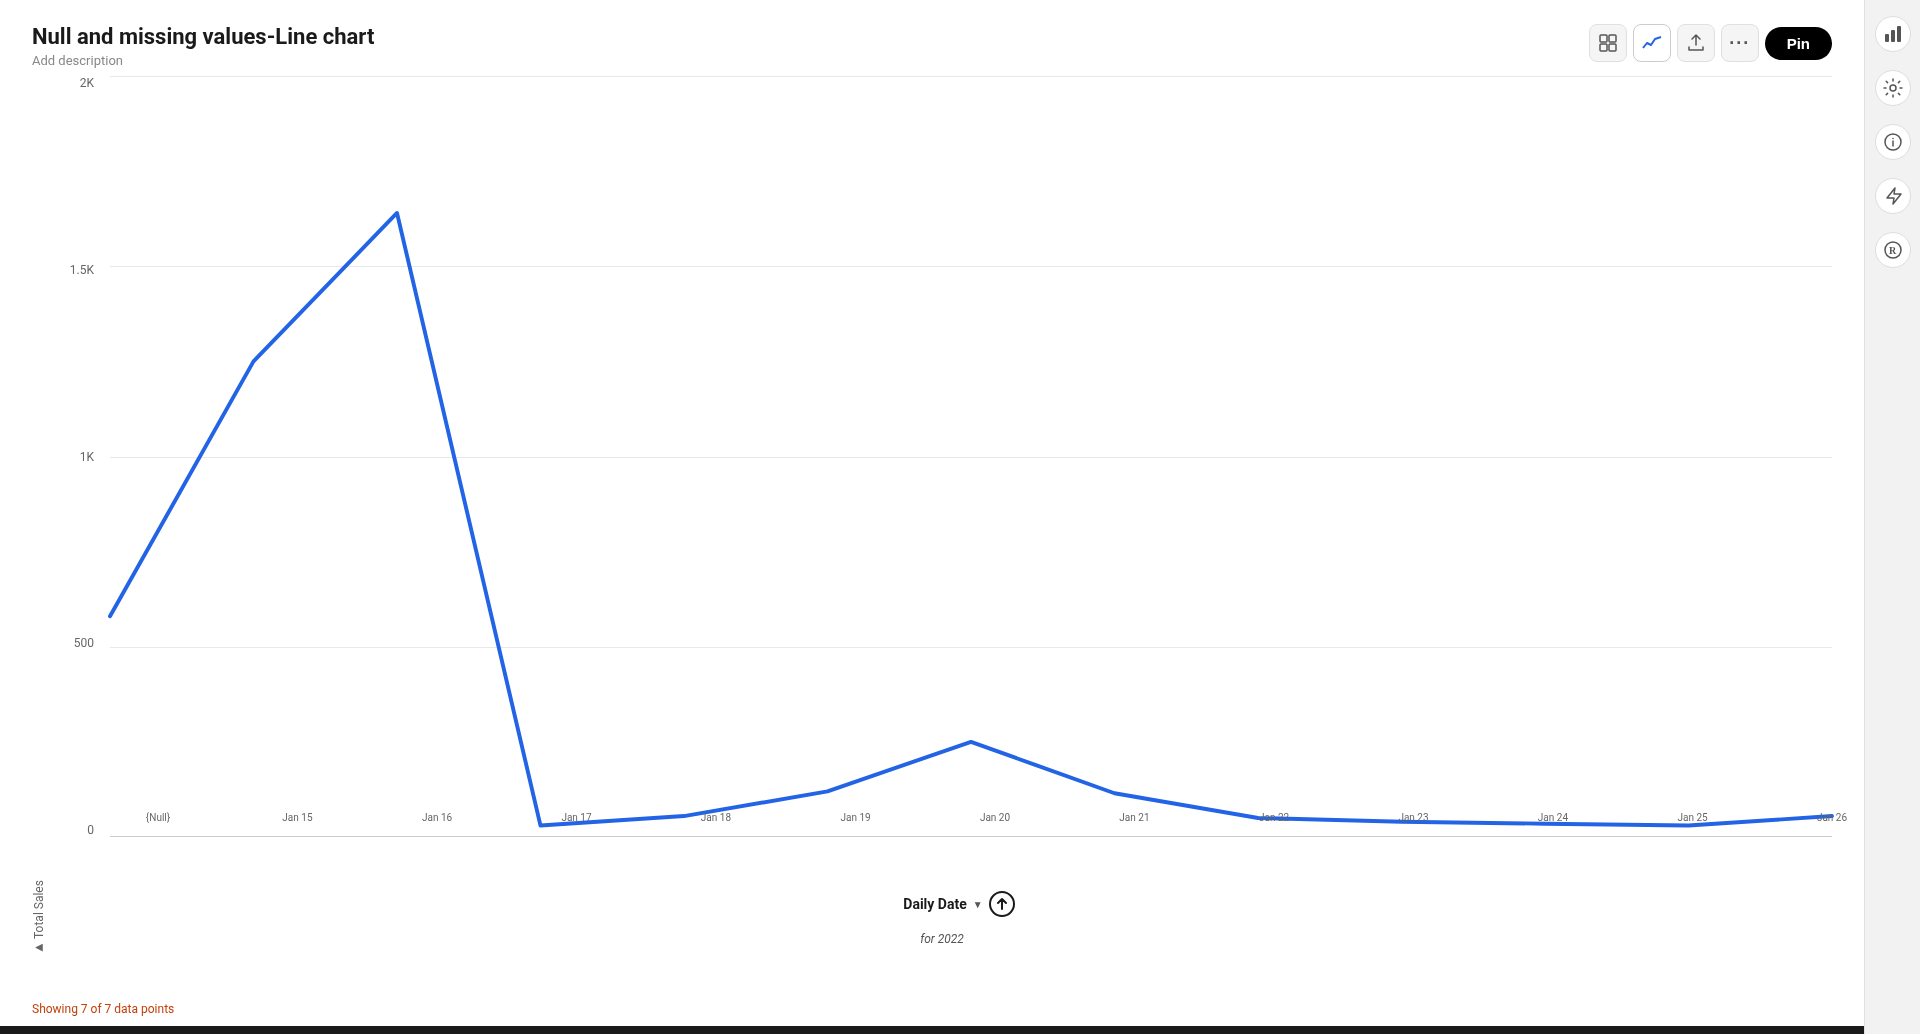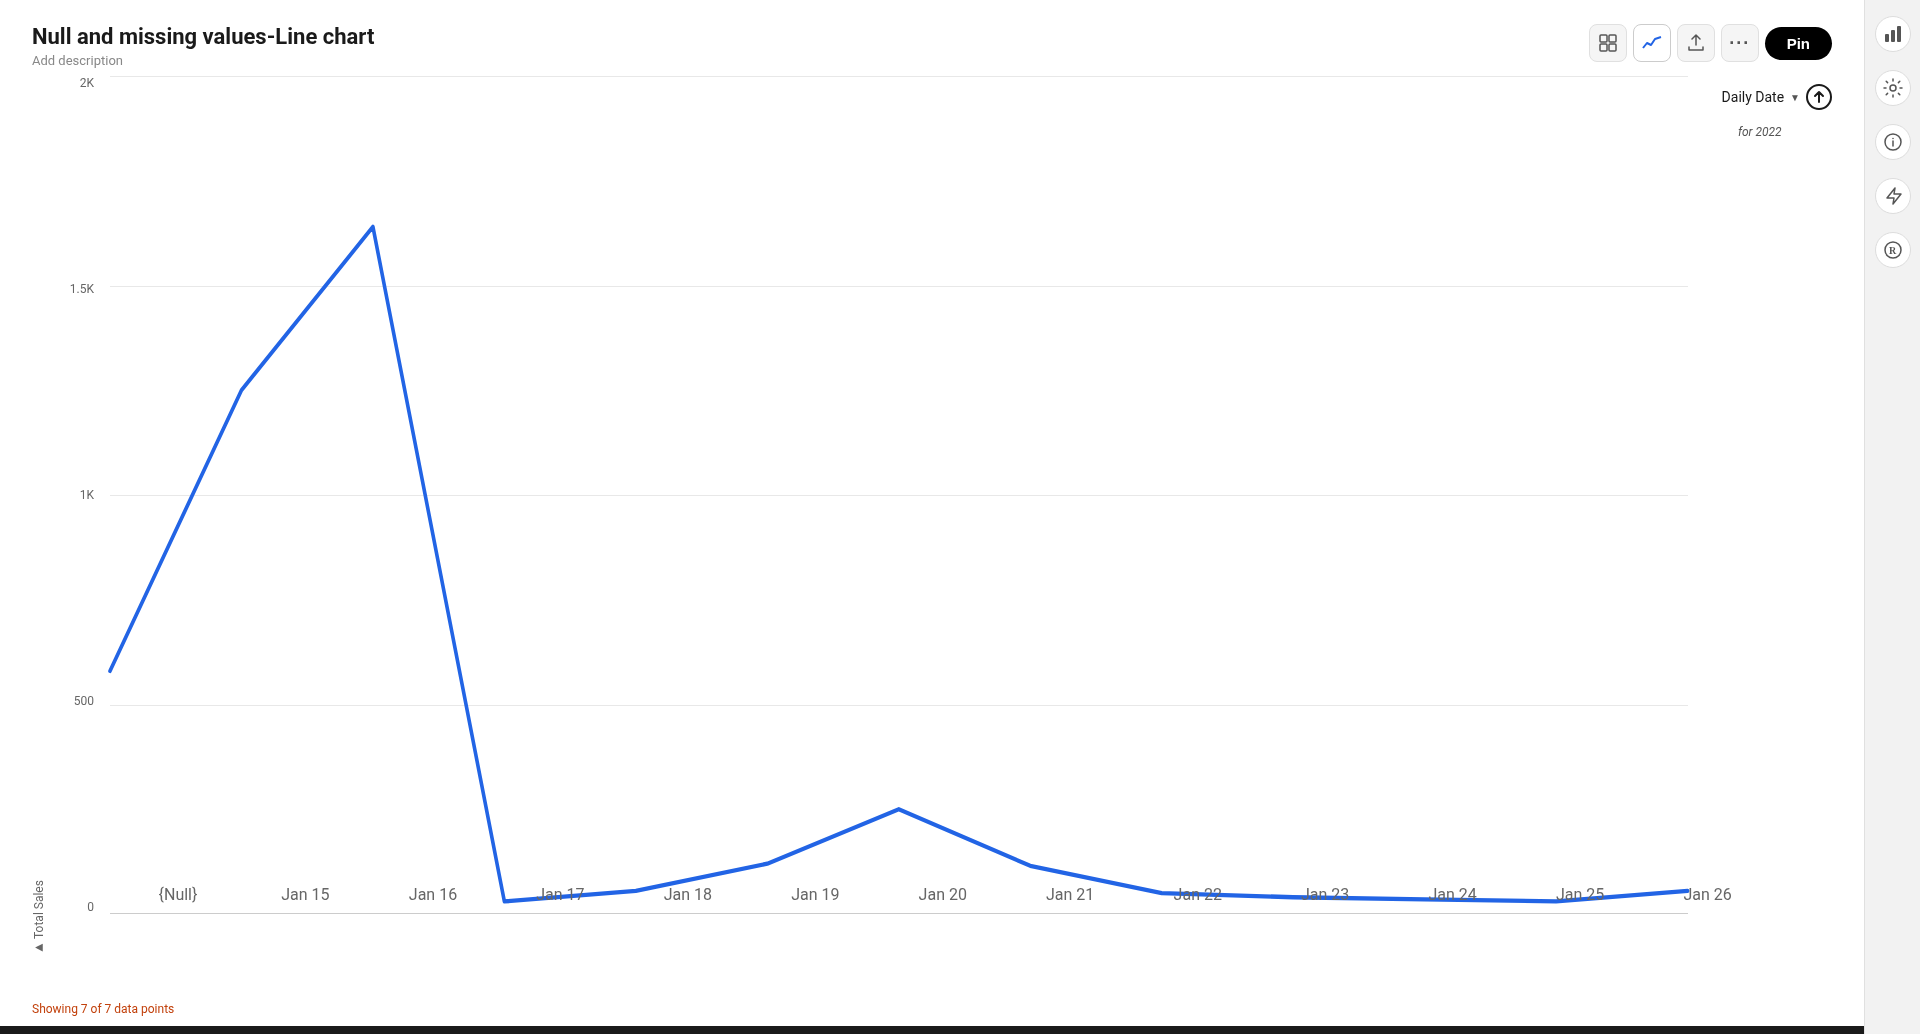--- a/index.html
+++ b/index.html
@@ -85,22 +85,23 @@
       gap: 4px;
       margin-right: 6px;
       margin-top: 20px;
     }
     .y-axis-label .arrow {
       font-size: 10px;
     }
     .chart-inner {
       flex: 1;
       display: flex;
-      flex-direction: row;
+      flex-direction: column;
       position: relative;
+      gap: 6px;
     }
     .grid-and-chart {
       flex: 1;
       position: relative;
       margin-left: 10px;
     }
     .y-ticks {
       position: absolute;
       left: 0;
       top: 0;
@@ -148,42 +149,41 @@
     .x-labels {
       position: absolute;
       left: 48px;
       right: 0;
       bottom: 0;
       height: 40px;
       display: flex;
       align-items: center;
     }
     .x-label {
-      font-size: 16px;
+      font-size: 10px;
       color: #666;
       position: absolute;
       transform: translateX(-50%);
       white-space: nowrap;
-      margin-left: 20px;
     }
     .x-axis-footer {
       display: flex;
       flex-direction: column;
       align-items: center;
       margin-top: 8px;
       padding-bottom: 8px;
     }
     .x-axis-filter {
       display: flex;
       align-items: center;
       gap: 6px;
     }
     .x-axis-filter-label {
       font-size: 14px;
-      font-weight: 400;
+      font-weight: 700;
       color: #1a1a1a;
       margin-left: 34px;
     }
     .dropdown-arrow {
       font-size: 10px;
       color: #555;
     }
     .sort-btn {
       width: 26px;
       height: 26px;

